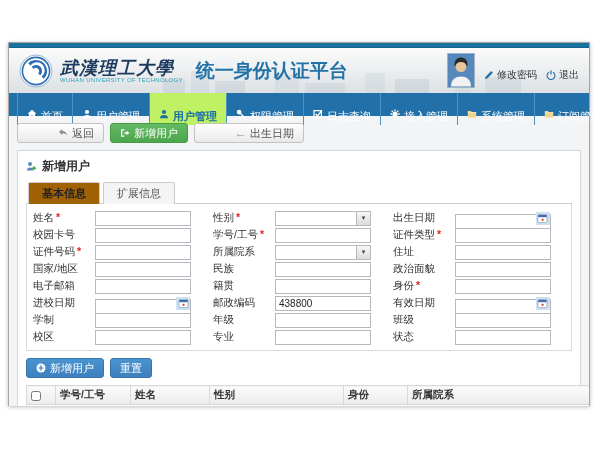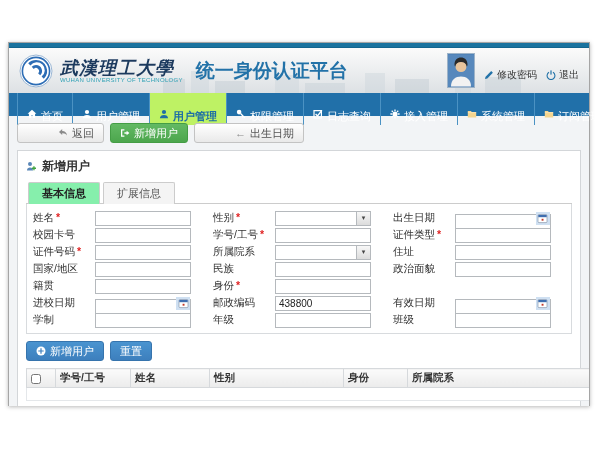--- a/index.html
+++ b/index.html
@@ -52,21 +52,21 @@
   .btn.grey svg,.btn.grey .arr-ch{color:#8a8a8a;}
   .btn.green{background:linear-gradient(#63b964,#4ca64d);border:1px solid #449d45;color:#fff;}
   .btn.blue{background:linear-gradient(#4a94d0,#3d7fbd);border:1px solid #3674ad;color:#fff;}
   .toolbar{display:flex;gap:6px;}
   .panel{margin-top:7px;background:#fff;border:1px solid #d3d6d9;padding:5px 8px 6px;box-sizing:border-box;}
   .panel-title{display:flex;align-items:center;gap:5px;font-size:12px;font-weight:bold;color:#333;padding:2px 0 6px;}
   .panel-title svg{width:11px;height:11px;}
   .tabs{display:flex;border-bottom:1px solid #ccc;padding-left:2px;}
   .tab{font-size:11px;padding:3px 13px;border:1px solid #ccc;border-bottom:none;background:#f4f4f4;
        color:#555;margin-right:3px;border-radius:2px 2px 0 0;position:relative;top:1px;cursor:pointer;white-space:nowrap;}
-  .tab.active{background:#86efac;font-weight:bold;color:#222;}
+  .tab.active{background:#a16207;font-weight:bold;color:#222;}
   .form-box{border:1px solid #d8dbde;border-top:none;padding:6px 2px 4px;}
   .frow{display:flex;height:16px;align-items:center;margin-bottom:1px;}
   .fcell{width:33.33%;display:flex;align-items:center;}
   .flabel{width:62px;font-size:10.5px;color:#333;padding-left:4px;display:flex;gap:2px;flex:0 0 auto;white-space:nowrap;overflow:hidden;}
   .req{color:#e02222;font-weight:bold;}
   .finput{width:96px;height:15px;border:1px solid #b5b9bd;font-size:10px;padding:0 3px;
           box-sizing:border-box;background:#fff;font-family:inherit;color:#222;}
   .fselect{width:96px;height:15px;border:1px solid #b5b9bd;box-sizing:border-box;background:#fff;
            position:relative;cursor:pointer;}
   .fselect .arr{position:absolute;right:0;top:0;width:13px;height:13px;background:linear-gradient(#f7f7f7,#dcdcdc);
@@ -346,20 +346,27 @@
                 <span class="flabel">
                   <span data-name="field-label">政治面貌</span>
                   <span class="req" data-name="required-asterisk"></span>
                 </span>
                 <input class="finput" data-name="political-status-input" value="" style="">
               </div>
             </div>
             <div class="frow" data-name="form-row">
               <div class="fcell" data-name="form-field">
                 <span class="flabel">
+                  <span data-name="field-label">电子邮箱</span>
+                  <span class="req" data-name="required-asterisk"></span>
+                </span>
+                <input class="finput" data-name="email-input" value="" style="">
+              </div>
+              <div class="fcell" data-name="form-field">
+                <span class="flabel">
                   <span data-name="field-label">籍贯</span>
                   <span class="req" data-name="required-asterisk"></span>
                 </span>
                 <input class="finput" data-name="native-place-input" value="" style="">
               </div>
               <div class="fcell" data-name="form-field">
                 <span class="flabel">
                   <span data-name="field-label">身份</span>
                   <span class="req" data-name="required-asterisk">*</span>
                 </span>
@@ -415,20 +422,43 @@
                   <span class="req" data-name="required-asterisk"></span>
                 </span>
                 <input class="finput" data-name="grade-input" value="" style="">
               </div>
               <div class="fcell" data-name="form-field">
                 <span class="flabel">
                   <span data-name="field-label">班级</span>
                   <span class="req" data-name="required-asterisk"></span>
                 </span>
                 <input class="finput" data-name="class-input" value="" style="">
+              </div>
+            </div>
+            <div class="frow" data-name="form-row">
+              <div class="fcell" data-name="form-field">
+                <span class="flabel">
+                  <span data-name="field-label">校区</span>
+                  <span class="req" data-name="required-asterisk"></span>
+                </span>
+                <input class="finput" data-name="campus-input" value="" style="">
+              </div>
+              <div class="fcell" data-name="form-field">
+                <span class="flabel">
+                  <span data-name="field-label">专业</span>
+                  <span class="req" data-name="required-asterisk"></span>
+                </span>
+                <input class="finput" data-name="major-input" value="" style="">
+              </div>
+              <div class="fcell" data-name="form-field">
+                <span class="flabel">
+                  <span data-name="field-label">状态</span>
+                  <span class="req" data-name="required-asterisk"></span>
+                </span>
+                <input class="finput" data-name="status-input" value="" style="">
               </div>
             </div>
           </div>
         <div class="actions" data-name="form-actions">
           <button class="btn blue" data-name="submit-new-user-button">
             <svg viewBox="0 0 10 10" data-name="plus-circle-icon">
                 <circle cx="5" cy="5" r="4.5" fill="#fff"></circle>
                 <path fill="#3d7fbd" d="M4.4 2.3h1.2v2.1h2.1v1.2H5.6v2.1H4.4V5.6H2.3V4.4h2.1z"></path>
               </svg>
             <span data-name="submit-new-user-label">新增用户</span>

